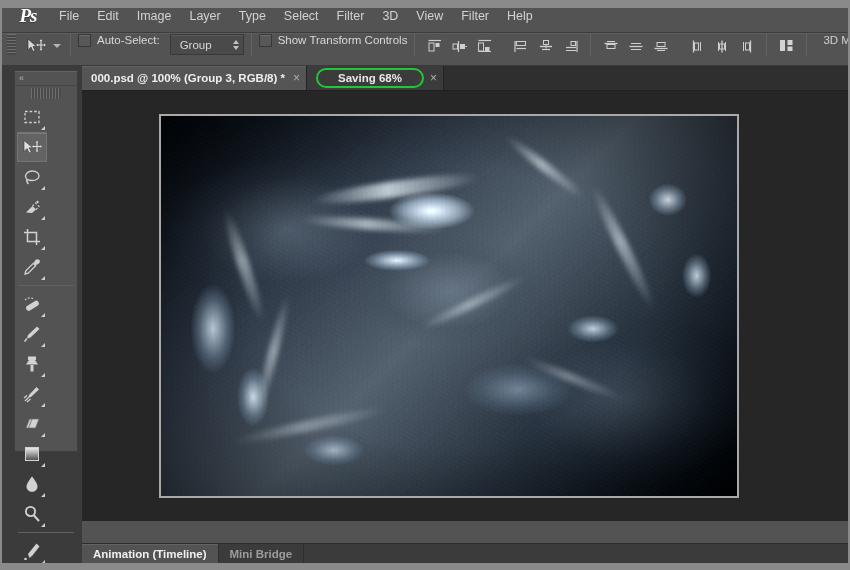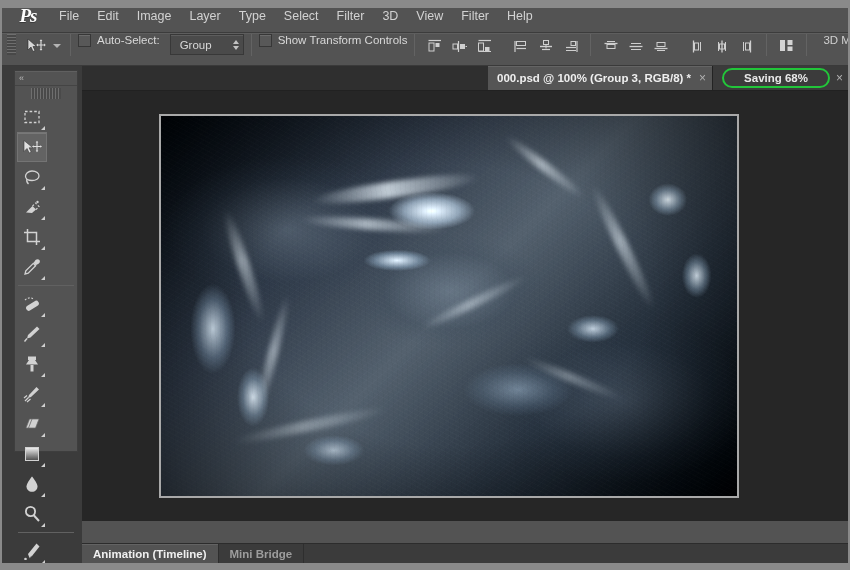--- a/index.html
+++ b/index.html
@@ -107,21 +107,20 @@
     color: #d0d0d0; font-size: 11.5px; margin-left: 9px;
     white-space: nowrap; flex: none;
   }
 
   
   .tabbar {
     position: absolute; left: 82px; top: 66px; width: 768px; height: 25px;
     background: #2f2f2f;
     display: flex; align-items: stretch;
     border-bottom: 1px solid #212121;
-    justify-content: flex-end;
   }
   .doctab {
     display: flex; align-items: center;
     padding: 0 6px 0 9px;
     font-size: 11.5px; font-weight: bold;
     white-space: nowrap;
     border-right: 1px solid #232323;
     position: relative;
   }
   .doctab.active {

